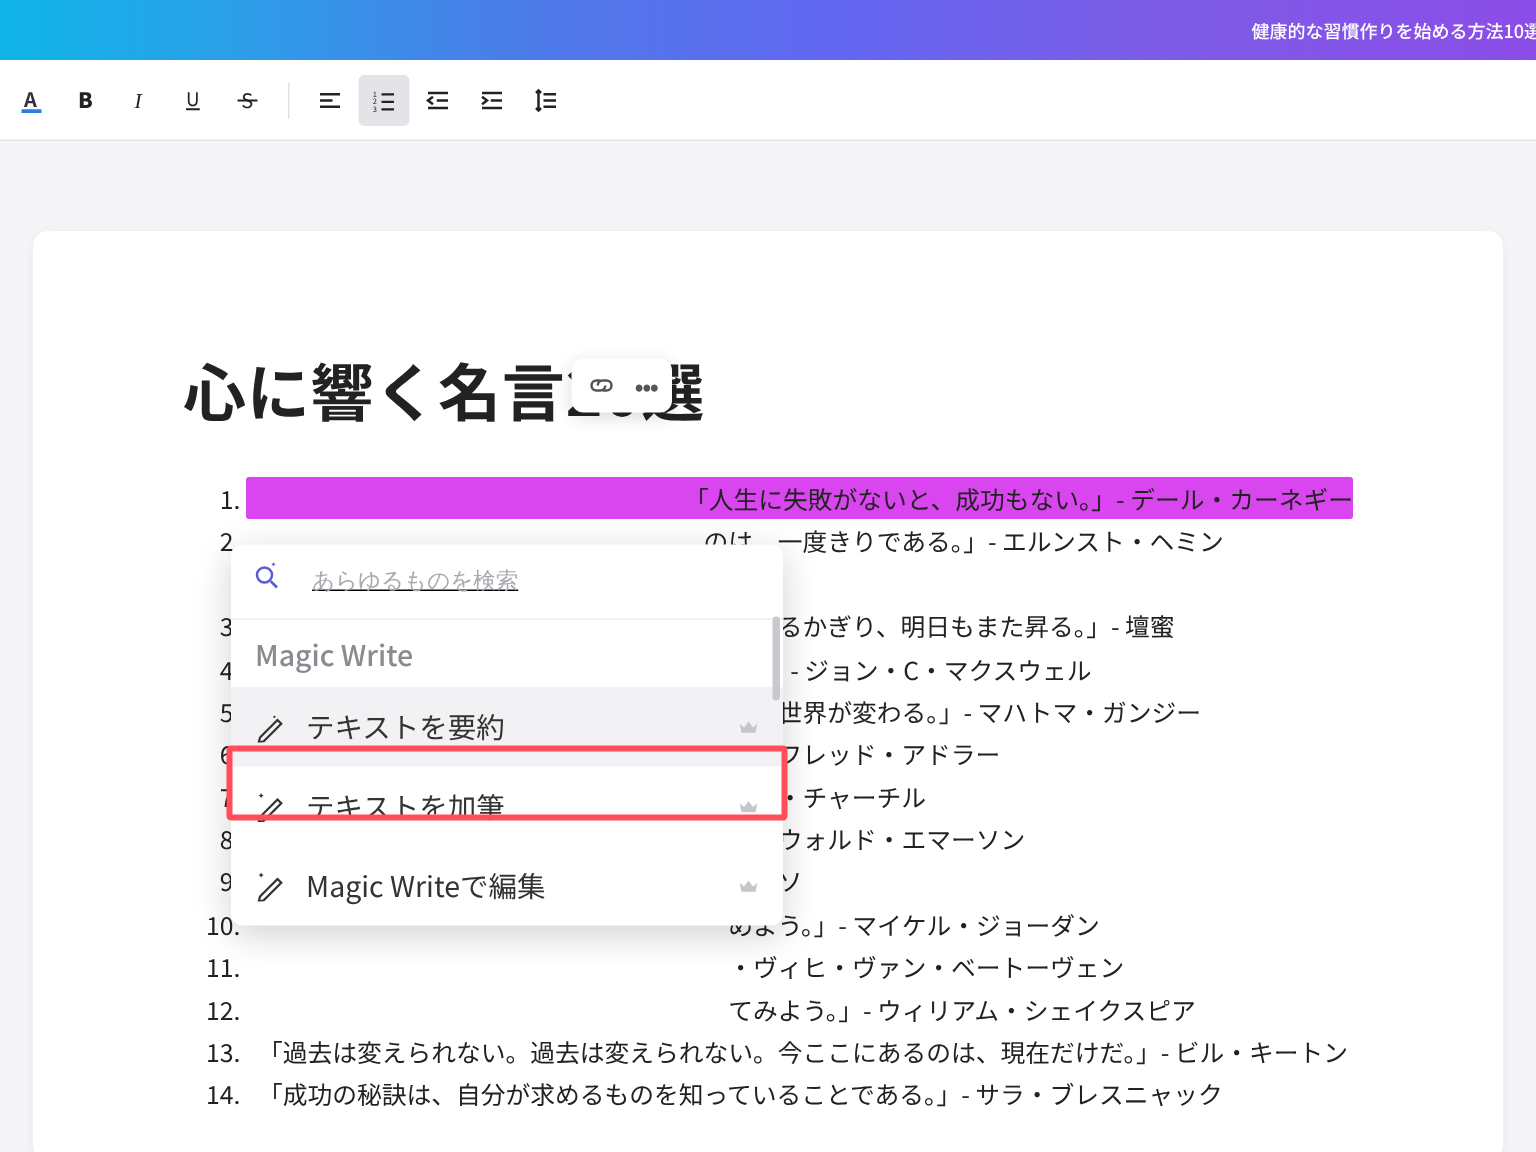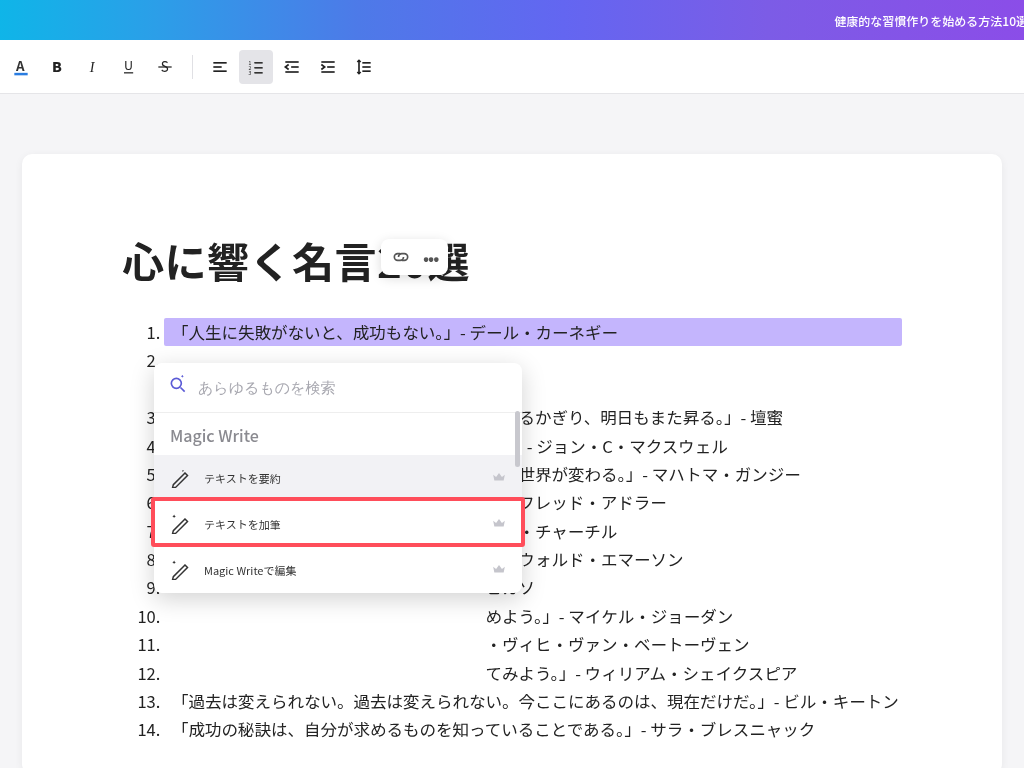--- a/index.html
+++ b/index.html
@@ -19,25 +19,25 @@
 .doc-title { font-size: 42px; font-weight: 700; letter-spacing: 0.5px; color: #222; margin-bottom: 28px; }
 
 .title-tools { position: absolute; left: 359px; top: 85px; background: #fff; border-radius: 8px; box-shadow: 0 3px 12px rgba(0,0,0,.15); padding: 6px 10px; display: flex; gap: 12px; align-items: center; }
 .title-tools svg { width: 20px; height: 14px; color: #555; }
 .title-tools .dots { font-size: 18px; color: #555; letter-spacing: -1px; line-height: 10px; }
 
 .quote-list { list-style: decimal; padding-left: 42px; font-size: 16.5px; color: #222; line-height: 1.72; }
 .quote-list li { padding-left: 8px; }
 
 .magic-panel { position: absolute; left: 154px; top: 363px; width: 368px; background: #fff; border-radius: 8px; box-shadow: 0 6px 24px rgba(0,0,0,.18); overflow: hidden; z-index: 40; }
-.mp-search { display: flex; align-items: center; padding: 12px 14px; gap: 10px; }
+.mp-search { display: flex; align-items: center; padding: 12px 14px; gap: 20px; text-decoration: underline; }
 .mp-search input { border: none; outline: none; font-size: 15px; flex: 1; color: #333; }
 .mp-search input::placeholder { color: #a8a8b0; }
-.mp-section { padding: 10px 16px 8px; font-size: 16px; color: #8a8a90; font-weight: 500; border-top: 1px solid #eee; }
-.mp-item { display: flex; align-items: center; padding: 13px 16px; gap: 14px; font-size: 11px; color: #333; cursor: pointer; position: relative; }
+.mp-section { padding: 10px 16px 8px; font-size: 19px; color: #8a8a90; font-weight: 500; border-top: 1px solid #eee; }
+.mp-item { display: flex; align-items: center; padding: 13px 16px; gap: 14px; font-size: 19px; color: #333; cursor: pointer; position: relative; }
 .mp-item:hover, .mp-item.hover { background: #f2f2f5; }
 .mp-item svg { width: 20px; height: 20px; flex-shrink: 0; }
 .mp-crown { margin-left: auto; color: #c5c5cc; }
 .mp-crown svg { width: 14px; height: 14px; }
 .mp-scrollbar { position: absolute; right: 2px; top: 48px; width: 5px; height: 56px; background: #c8c8ce; border-radius: 3px; }
 
 .highlight-box { position: absolute; left: 151px; top: 497px; width: 374px; height: 50px; border: 4px solid #ff4d5a; border-radius: 3px; z-index: 50; pointer-events: none; }
 
 .search-ic { color: #5b5bd6; }
 </style>
@@ -129,22 +129,22 @@
 
     <div class="title-tools">
       <span><svg viewBox="0 0 24 16" fill="none" stroke="#555" stroke-width="2">
             <path d="M9 8a4 4 0 0 1 4-4h3a4 4 0 1 1 0 8h-3"></path>
             <path d="M15 8a4 4 0 0 1-4 4H8a4 4 0 1 1 0-8h3"></path>
           </svg></span>
       <span class="dots">•••</span>
     </div>
 
     <ol class="quote-list">
-      <li style="background:#c4b5fd; border-radius:2px;">「人生に失敗がないと、成功もない。」- デール・カーネギー</li>
-      <li><br><span style="padding-left:0">グウェイ</span></li>
+      <li style="background:#d946ef; border-radius:2px;text-align:right;">「人生に失敗がないと、成功もない。」- デール・カーネギー</li>
+      <li><span>  　　　　　　　　　　　　　　　　　　のは、一度きりである。」- エルンスト・ヘミン</span><br><span style="padding-left:0">グウェイ</span></li>
       <li>　　　　　　　　　　　　　　　　　　　求めるかぎり、明日もまた昇る。」- 壇蜜</li>
       <li>　　　　　　　　　　　　　　　　　　　る。」- ジョン・C・マクスウェル</li>
       <li>　　　　　　　　　　　　　　　　　　　ば、世界が変わる。」- マハトマ・ガンジー</li>
       <li>　　　　　　　　　　　　　　　　　　　アルフレッド・アドラー</li>
       <li>　　　　　　　　　　　　　　　　　　　トン・チャーチル</li>
       <li>　　　　　　　　　　　　　　　　　　　フ・ウォルド・エマーソン</li>
       <li>　　　　　　　　　　　　　　　　　　　ピカソ</li>
       <li>　　　　　　　　　　　　　　　　　　　めよう。」- マイケル・ジョーダン</li>
       <li>　　　　　　　　　　　　　　　　　　　・ヴィヒ・ヴァン・ベートーヴェン</li>
       <li>　　　　　　　　　　　　　　　　　　　てみよう。」- ウィリアム・シェイクスピア</li>

